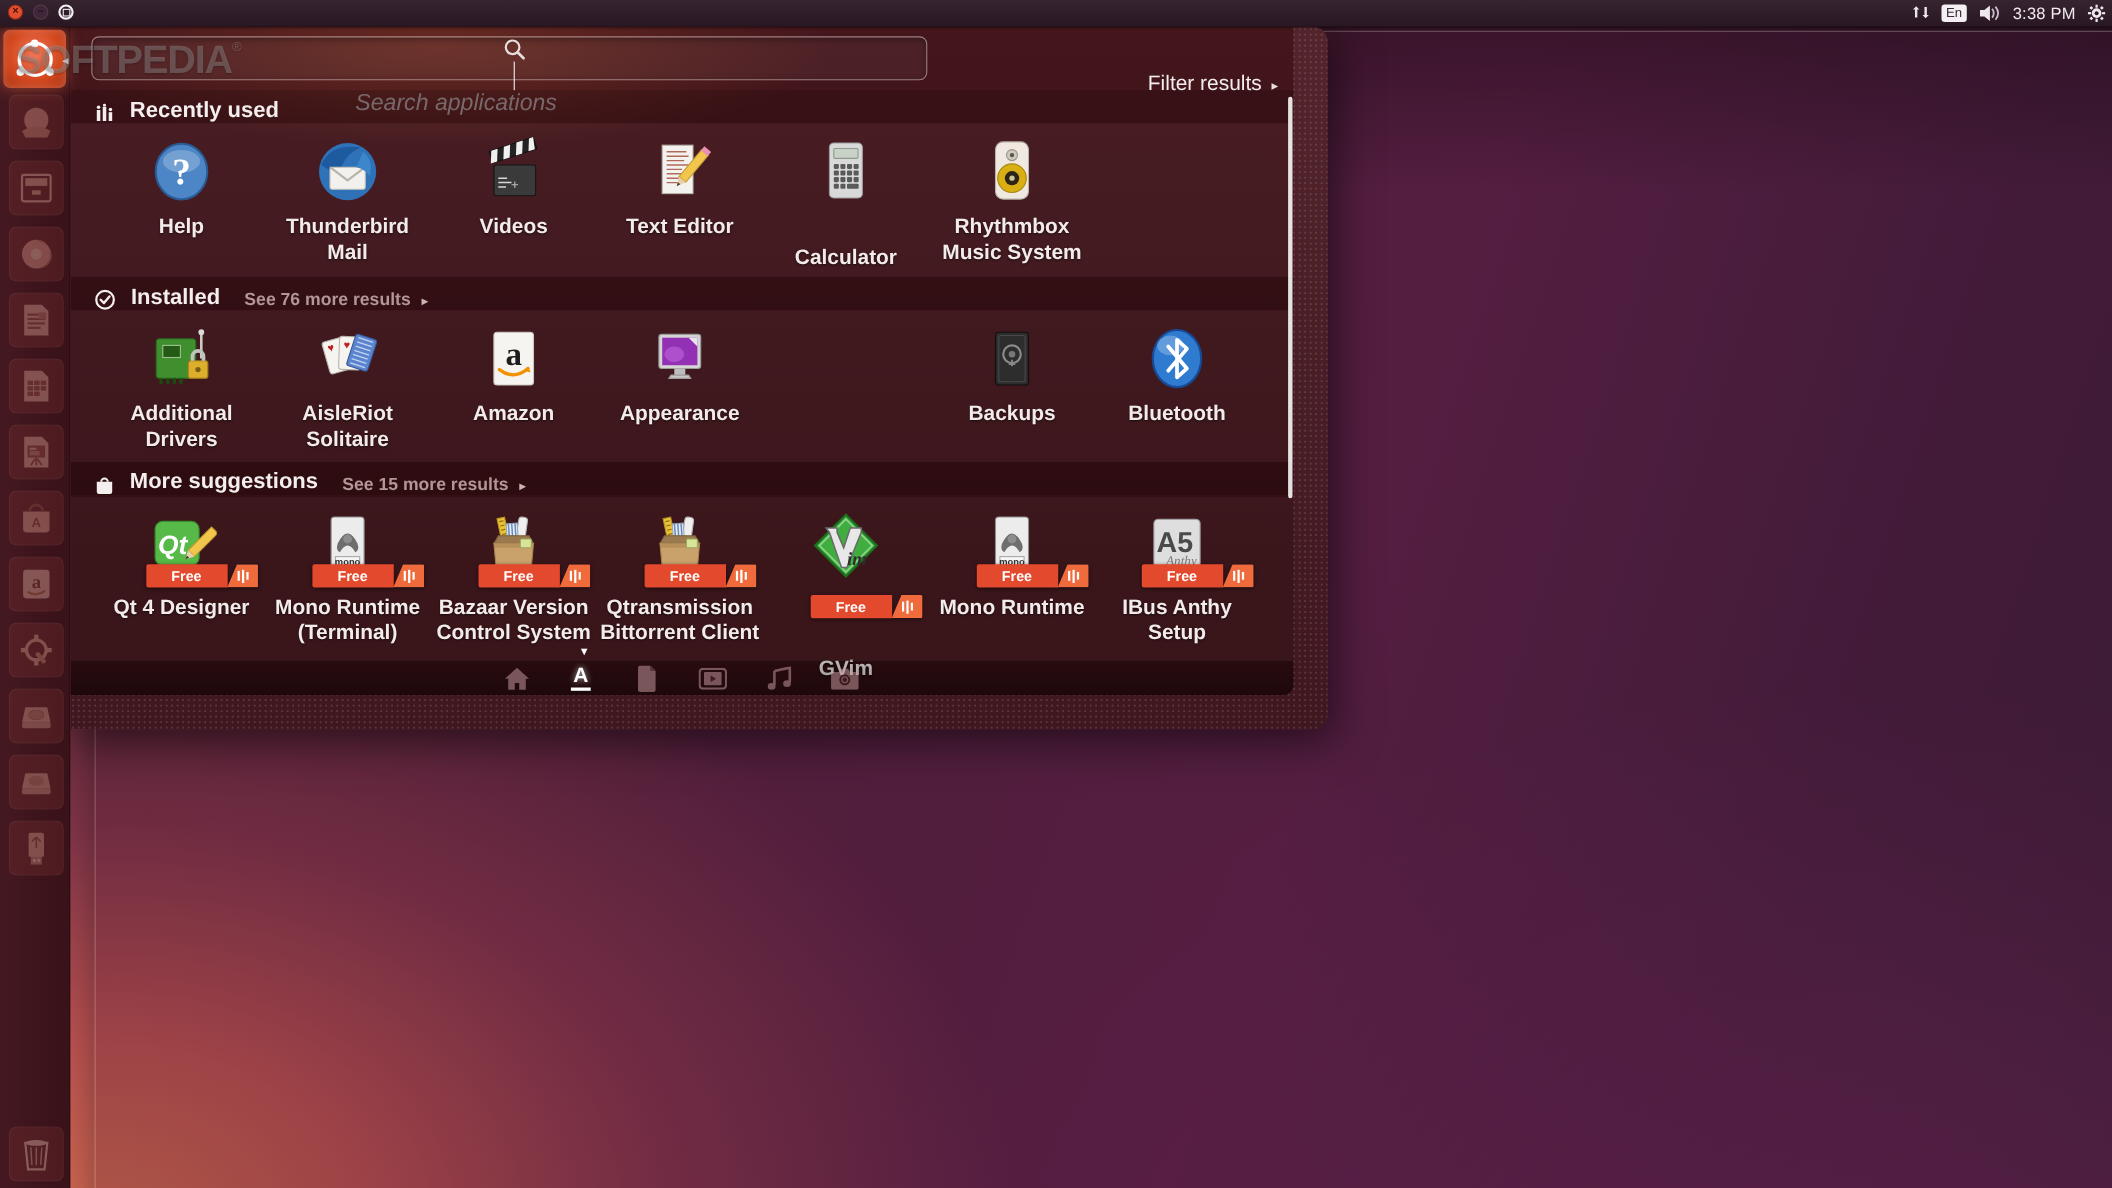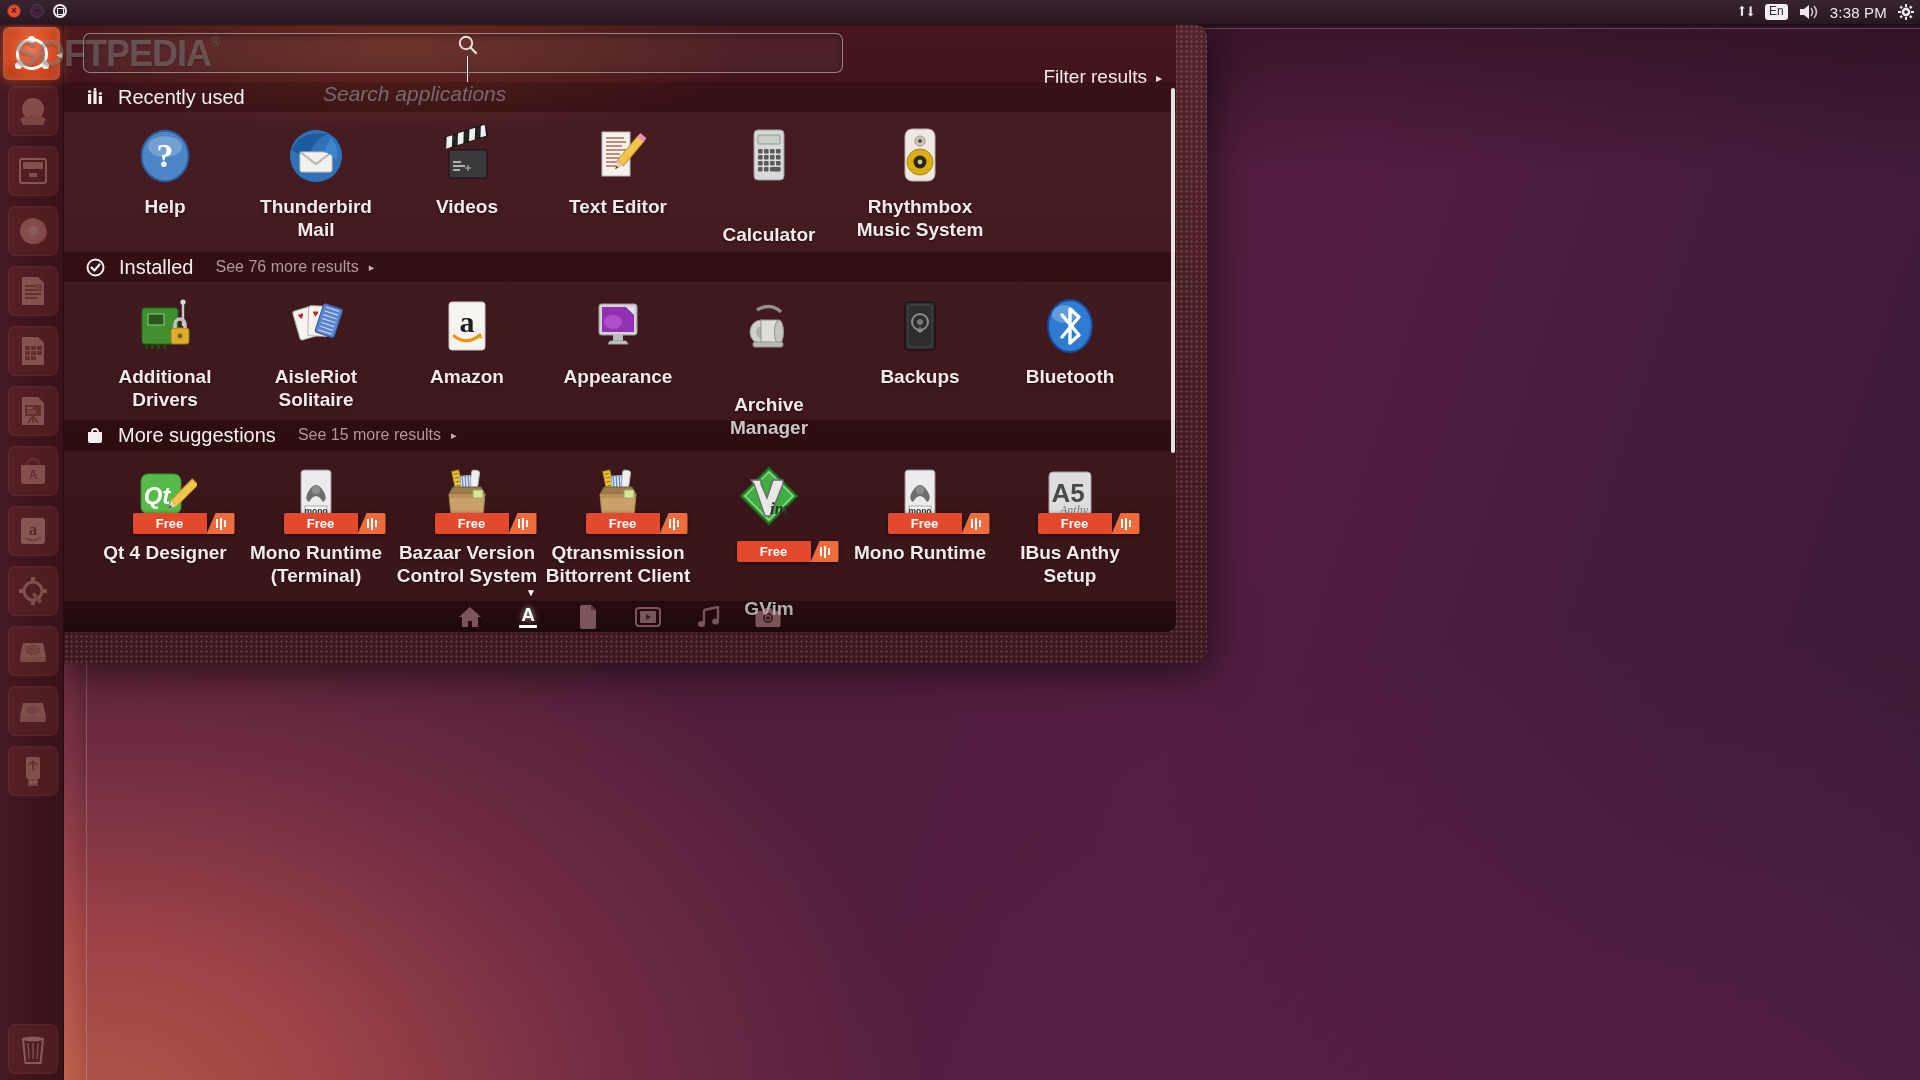--- a/index.html
+++ b/index.html
@@ -79,21 +79,21 @@
   .filter .arr{font-size:12px;margin-top:2px;color:#e8dede;}
 
   
   .watermark{position:absolute;left:14px;top:33px;z-index:64;pointer-events:none;
     font-size:36px;font-weight:bold;letter-spacing:-1px;color:rgba(168,164,164,.38);
     text-shadow:0 1px 2px rgba(0,0,0,.25);}
   .watermark sup{font-size:12px;font-weight:normal;vertical-align:20px;}
 
   
   .sec-header{position:absolute;left:0;width:100%;height:30px;box-sizing:border-box;
-    display:flex;align-items:center;padding-left:22px;background:rgba(8,0,3,.16);}
+    display:flex;align-items:flex-end;padding-left:22px;background:rgba(8,0,3,.16);font-weight:bold;}
   .sec-header .ttl{margin-left:14px;font-size:20px;color:#f4efee;}
   .see-more{margin-left:22px;font-size:16px;color:#b39795;display:flex;align-items:center;gap:10px;}
   .see-more .arr{font-size:11px;color:#cdb4b1;}
   .zone{position:absolute;left:0;width:100%;background:rgba(255,255,255,.035);}
   #zone-r1{top:88px;height:140px;} #hdr-1{top:58px;}
   #zone-r2{top:258px;height:138px;} #hdr-2{top:228px;}
   #zone-r3{top:428px;height:148px;} #hdr-3{top:396px;}
 
   .tile{position:absolute;width:150px;display:flex;flex-direction:column;align-items:center;top:8px;}
   .tile .icon{height:68px;display:flex;align-items:flex-end;justify-content:center;}
@@ -504,33 +504,20 @@
                 <rect x="13" y="10" width="38" height="31" rx="2.5" fill="#d4d4d4" stroke="#9a9a9a"></rect>
                 <rect x="16" y="13" width="32" height="25" fill="#9231b4"></rect>
                 <ellipse cx="27" cy="28" rx="9" ry="7" fill="#b559d2" opacity=".8"></ellipse>
                 <polygon points="40,13 48,13 48,21" fill="#e8e4ee"></polygon>
                 <rect x="27" y="41" width="10" height="6" fill="#bcbcbc"></rect>
                 <path d="M22 50 h20 l-2 -3 h-16z" fill="#c8c8c8" stroke="#9a9a9a"></path>
               </svg>
             </div>
           <div class="lbl">Appearance</div>
         </div>
-        <div class="tile c4">
-          <div class="icon">
-              <svg width="64" height="64" viewBox="0 0 64 64">
-                <path d="M20 16 q14 -8 24 2" fill="none" stroke="#8f938a" stroke-width="3.4"></path>
-                <ellipse cx="24" cy="38" rx="11" ry="12" fill="#cdd1c6" stroke="#8f938a"></ellipse>
-                <ellipse cx="24" cy="38" rx="5" ry="6" fill="#aeb2a6"></ellipse>
-                <rect x="24" y="26" width="18" height="24" fill="#dde0d6" stroke="#8f938a"></rect>
-                <ellipse cx="42" cy="38" rx="4.5" ry="12" fill="#c3c7bb" stroke="#8f938a"></ellipse>
-                <rect x="16" y="48" width="30" height="5" rx="2" fill="#b9bdb0" stroke="#8f938a"></rect>
-              </svg>
-            </div>
-          <div class="lbl">Archive Manager</div>
-        </div>
         <div class="tile c5">
           <div class="icon">
               <svg width="64" height="64" viewBox="0 0 64 64">
                 <rect x="17" y="8" width="30" height="48" rx="3" fill="#2d2d2d" stroke="#0f0f0f"></rect>
                 <rect x="20" y="11" width="24" height="42" rx="2" fill="none" stroke="#4a4a4a"></rect>
                 <circle cx="32" cy="28" r="8" fill="none" stroke="#8a8a8a" stroke-width="2"></circle>
                 <circle cx="32" cy="28" r="3" fill="#777"></circle>
                 <path d="M32 33 v6 M29 37 h6" stroke="#8a8a8a" stroke-width="1.6"></path>
               </svg>
             </div>

